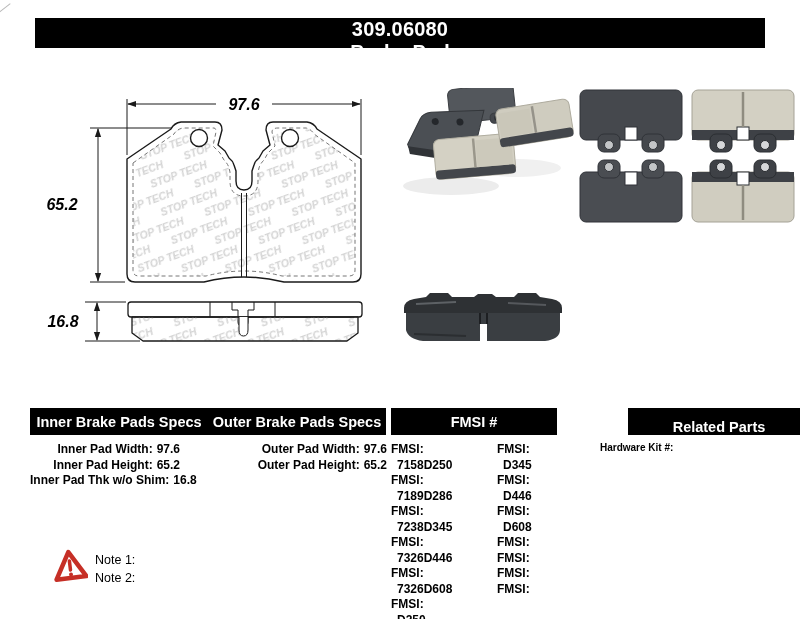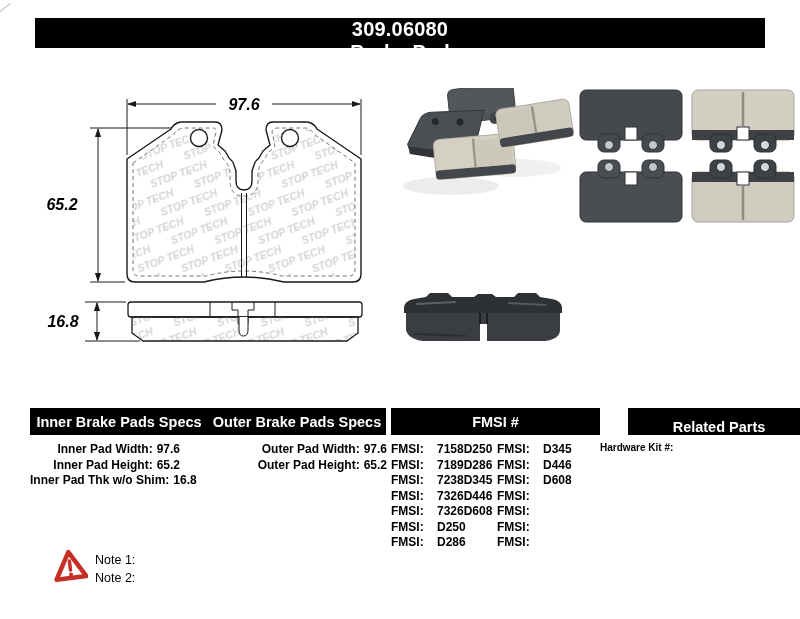--- a/index.html
+++ b/index.html
@@ -20,21 +20,21 @@
   
   .secbar{position:absolute;top:408px;height:27px;background:#000;color:#fff;
           display:flex;align-items:center;font-weight:bold;font-size:14.5px;}
   .secbar .half{flex:1;text-align:center;}
   .secbar.single{justify-content:center;}
 
   
   .speccol{position:absolute;top:442px;font-size:12px;font-weight:bold;color:#000;
            line-height:15.5px;white-space:nowrap;}
   .speccol.right-align{text-align:right;}
-  .fmsirow{display:flex;}
+  .fmsirow{display:flex;flex-direction:column;}
   .fmsirow .lb{width:40px;}
   .fmsirow .vl{margin-left:6px;}
   .kv .vl{margin-left:4px;}
 
   .related-row{position:absolute;left:600px;top:442px;font-size:10px;font-weight:bold;text-align:center;}
 
   
   .note-line{position:absolute;left:95px;font-size:12.5px;font-weight:normal;line-height:16px;}
 </style>
 </head>
@@ -212,21 +212,21 @@
       <line x1="20" y1="14" x2="60" y2="12" stroke="#5d6165" stroke-width="2"></line>
       <line x1="112" y1="13" x2="150" y2="15" stroke="#55585c" stroke-width="2"></line>
       <line x1="18" y1="44" x2="70" y2="46" stroke="#2b2e31" stroke-width="2"></line>
     </g>
   </svg>
 
   <div class="secbar" style="left:30px;width:356px;">
     <span class="half">Inner Brake Pads Specs</span>
     <span class="half">Outer Brake Pads Specs</span>
   </div>
-  <div class="secbar single" style="left:391px;width:209px;">
+  <div class="secbar single" style="left:391px;width:166px;">
     <span>FMSI #</span>
   </div>
   <div class="secbar single" style="left:628px;width:182px;align-items:flex-end;">
     <span>Related Parts</span>
   </div>
 
   <div class="speccol right-align" style="left:30px;width:150px;">
     <div class="kv"><span>Inner Pad Width:</span><span class="vl">97.6</span></div>
     <div class="kv"><span>Inner Pad Height:</span><span class="vl">65.2</span></div>
     <div class="kv"><span>Inner Pad Thk w/o Shim:</span><span class="vl">16.8</span></div>

